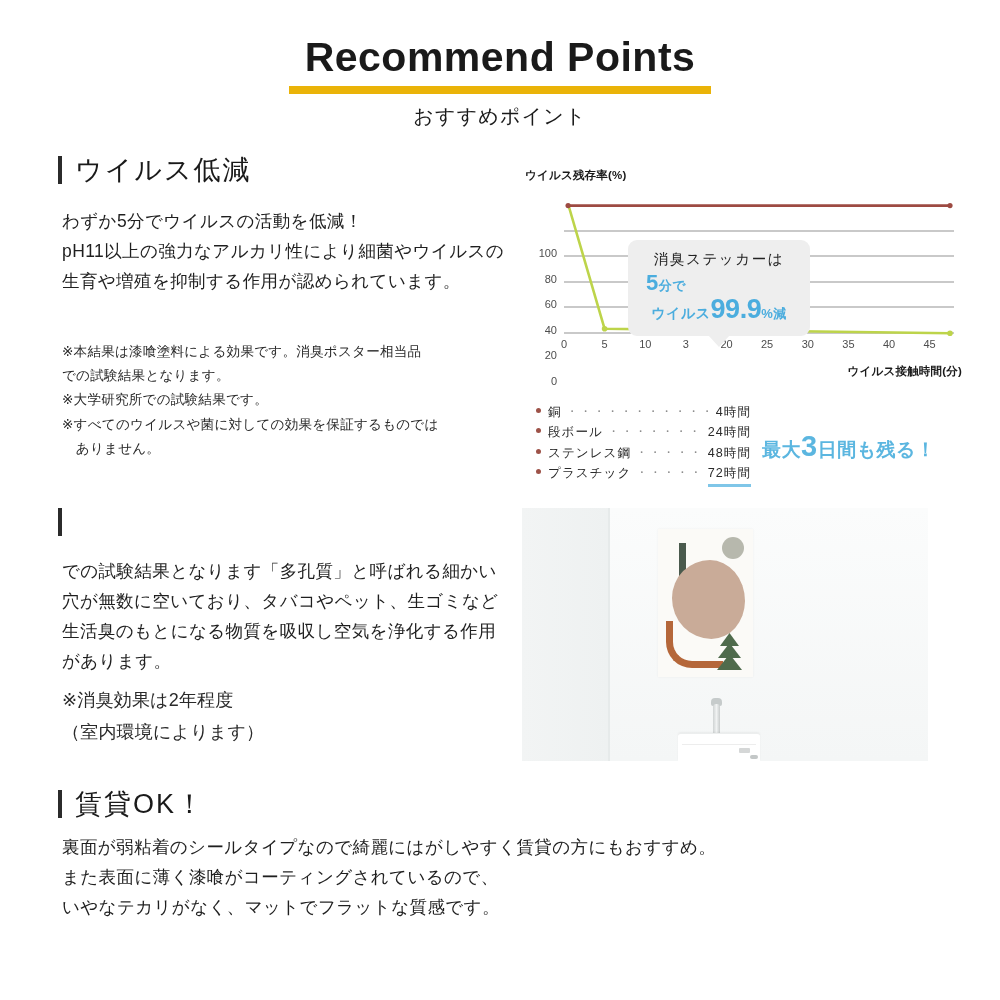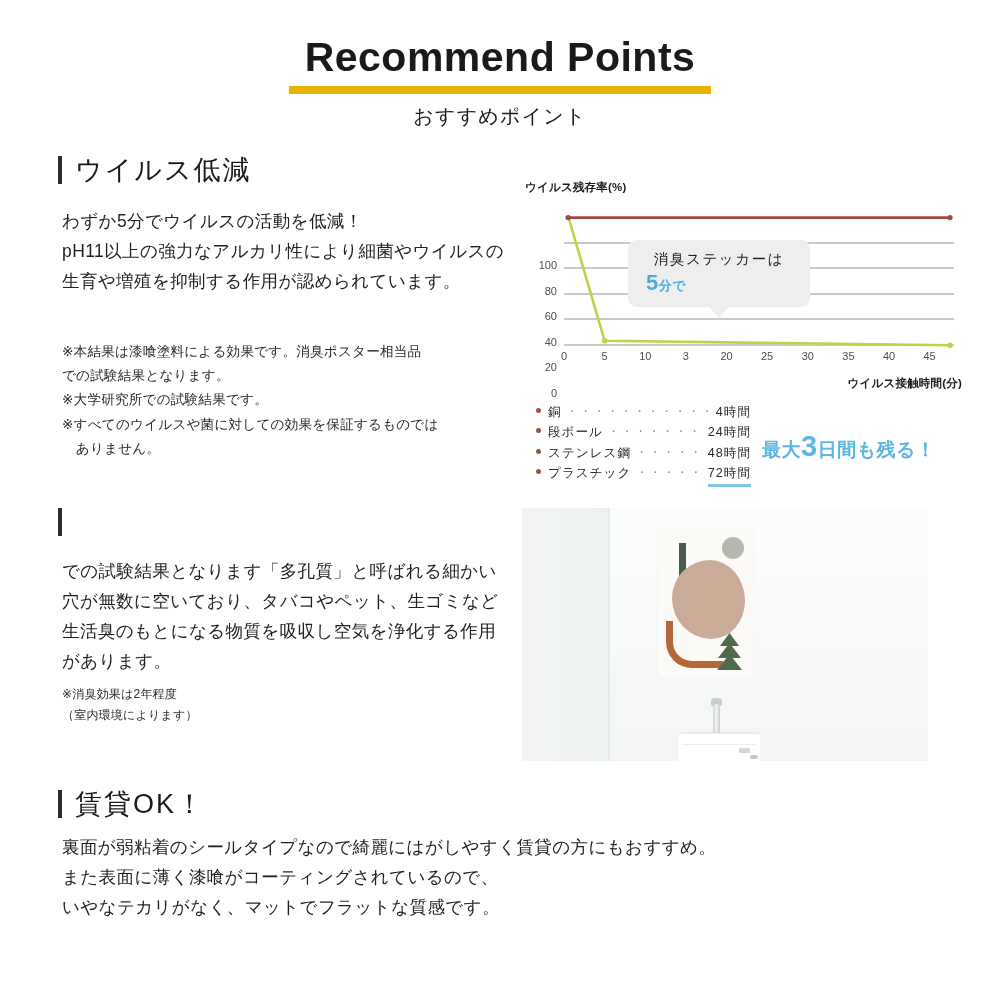--- a/index.html
+++ b/index.html
@@ -76,21 +76,21 @@
     line-height: 1.78;
     letter-spacing: 0.2px;
     color: #2a2a2a;
     white-space: pre-line;
   }
 
   
   .chart-wrap {
     position: absolute;
     left: 522px;
-    top: 180px;
+    top: 168px;
     width: 440px;
     height: 212px;
   }
   .chart-ylabel {
     position: absolute;
     left: 3px; top: 0;
     font-size: 11.5px;
     font-weight: bold;
     color: #1a1a1a;
     letter-spacing: 0.2px;
@@ -411,20 +411,23 @@
   </div>
 
   <div class="chart-xlabel">ウイルス接触時間(分)</div>
 </div>
 
 <div class="callout">
   <div class="callout-l1">消臭ステッカーは</div>
   <div class="callout-l2">
     <span class="big-num">5</span><span class="small-unit">分</span><span class="small-unit">で</span>
   </div>
+  <div class="callout-l3">
+    <span>ウイルス</span><span class="huge-num">99.9</span><span class="small-unit">%</span><span class="small-unit">減</span>
+  </div>
 </div>
 
 <div class="legend">
   <div class="legend-row">
     <span class="legend-dot"></span>
     <span class="legend-name">銅</span>
     <span class="legend-dots">・・・・・・・・・・・</span>
     <span class="legend-val">4時間</span>
   </div>
   <div class="legend-row">
@@ -448,21 +451,21 @@
 </div>
 
 <div class="max-days">
   <span>最大</span><span class="d3">3</span><span>日間も残る！</span>
 </div>
 
 <div class="sec-heading" style="left:58px; top:508px;">
   <span class="sec-bar"></span>
 </div>
 <div class="body-copy" style="left:62px; top:556px; width:448px;">での試験結果となります「多孔質」と呼ばれる細かい穴が無数に空いており、タバコやペット、生ゴミなど生活臭のもとになる物質を吸収し空気を浄化する作用があります。</div>
-<div class="note-copy" style="left:62px; top:684px; width:440px; font-size:12px;">※消臭効果は2年程度
+<div class="note-copy" style="left:62px; top:684px; width:440px; font-size:18px;">※消臭効果は2年程度
 （室内環境によります）</div>
 
 <div class="photo">
   <div class="wall-left"></div>
   <div class="wall-seam"></div>
   <div class="wall-main"></div>
 
   <div class="poster">
     <div class="p-bar"></div>
     <div class="p-circle"></div>

